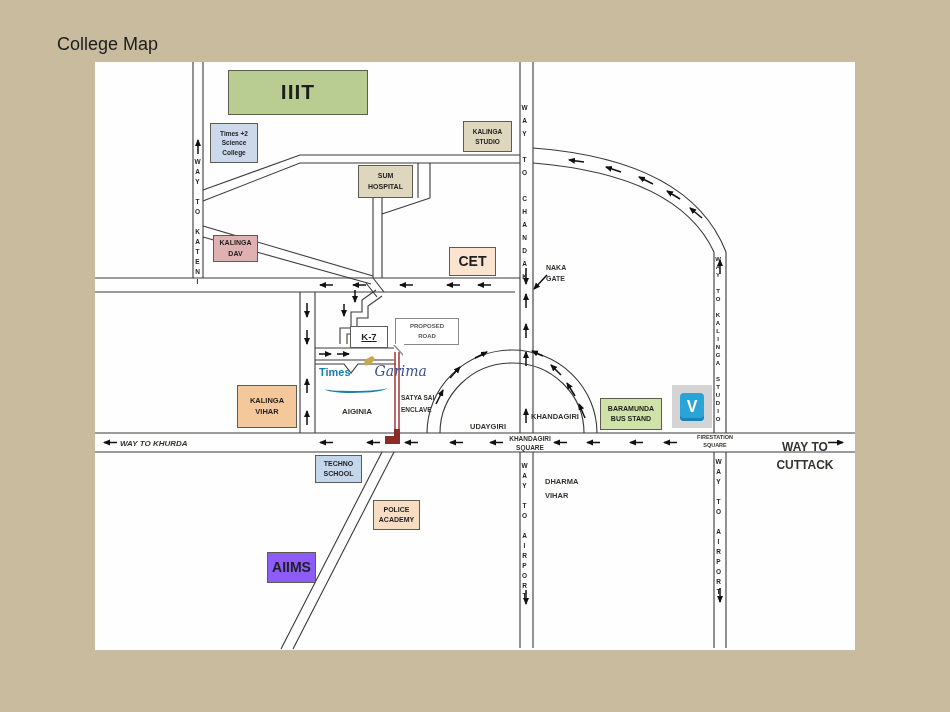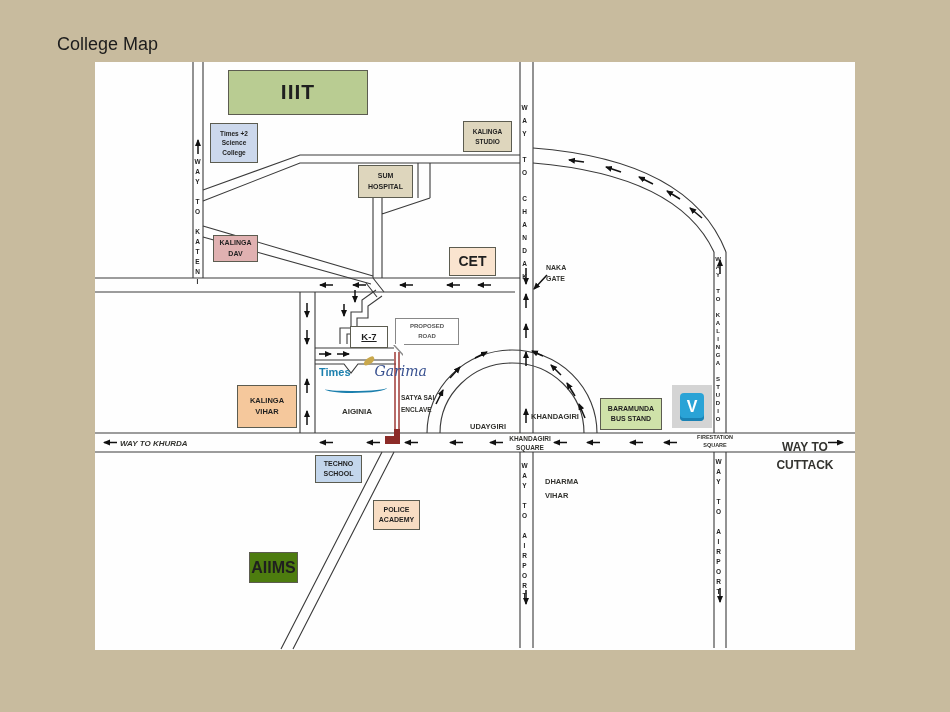--- a/index.html
+++ b/index.html
@@ -190,21 +190,21 @@
     <div class="box f7" style="left: 220px; top: 393px; width: 47px; height: 28px; background-color: rgb(195, 214, 236);">
       <span>TECHNO</span>
       <span>SCHOOL</span>
     </div>
 
     <div class="box f7" style="left: 278px; top: 438px; width: 47px; height: 30px; background-color: rgb(248, 221, 195);">
       <span>POLICE</span>
       <span>ACADEMY</span>
     </div>
 
-    <div class="box" style="left: 154px; top: 490px; width: 49px; height: 31px; font-size: 16px; background-color: #4d7c0f;">AIIMS</div>
+    <div class="box" style="left: 172px; top: 490px; width: 49px; height: 31px; font-size: 14px; background-color: #8b5cf6;">AIIMS</div>
 
     <div class="lbl" style="left:451px;top:201px;font-size:7px;text-align:left;">
       <div>NAKA</div>
       <div>GATE</div>
     </div>
     <div class="lbl" style="left:236px;top:344px;width:52px;font-size:8px;">AIGINIA</div>
     <div class="lbl" style="left:306px;top:330px;font-size:6.5px;text-align:left;line-height:1.9;">
       <div>SATYA SAI</div>
       <div>ENCLAVE</div>
     </div>

